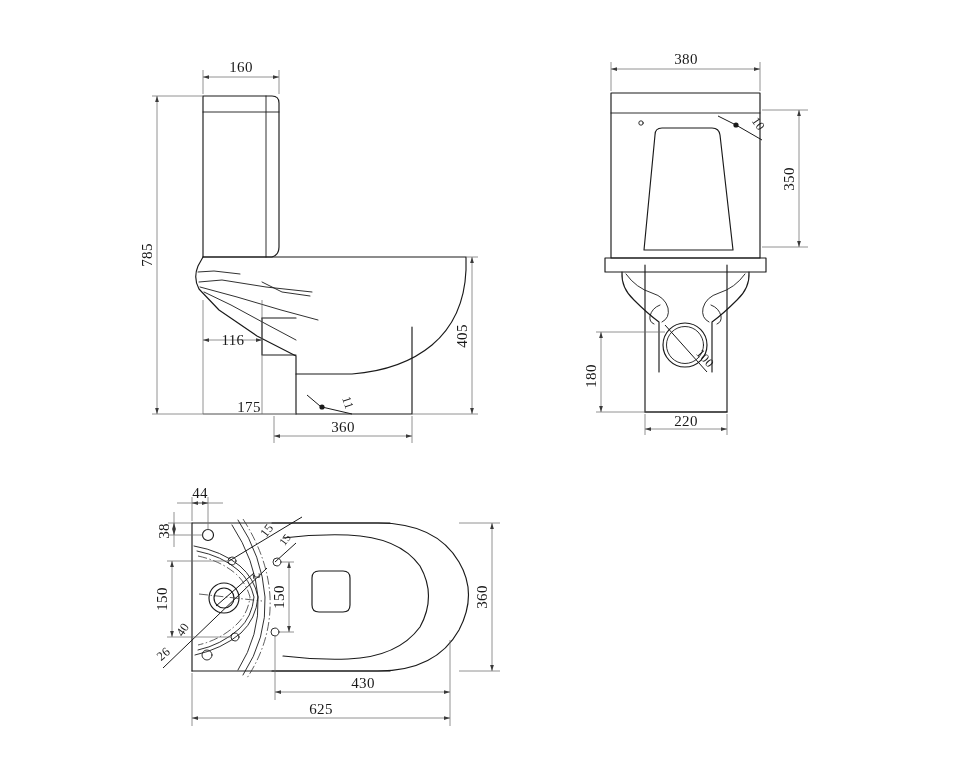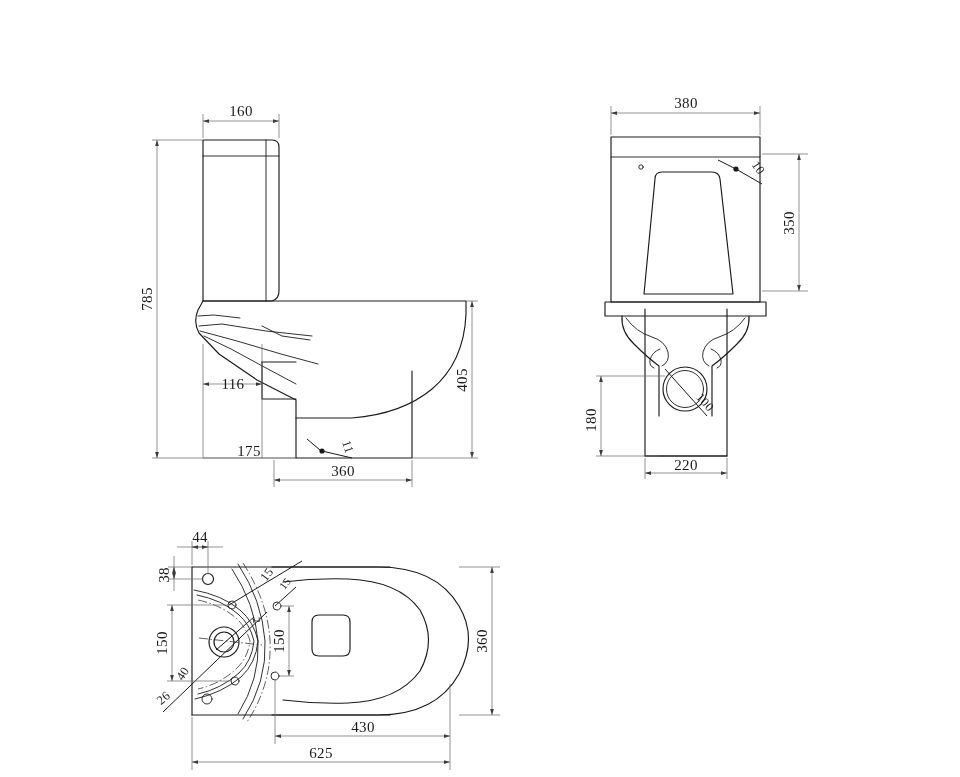--- a/index.html
+++ b/index.html
@@ -11,21 +11,20 @@
     width: 960px;
     height: 777px;
     font-family: "Liberation Serif", serif;
     overflow: hidden;
   }
   #drawing-root {
     position: relative;
     width: 960px;
     height: 560px;
     background: #ffffff;
-    margin-top: 44px;
   }
   svg#cad {
     display: block;
     width: 960px;
     height: 777px;
   }
   
   .obj {
     fill: none;
     stroke: #1a1a1a;

